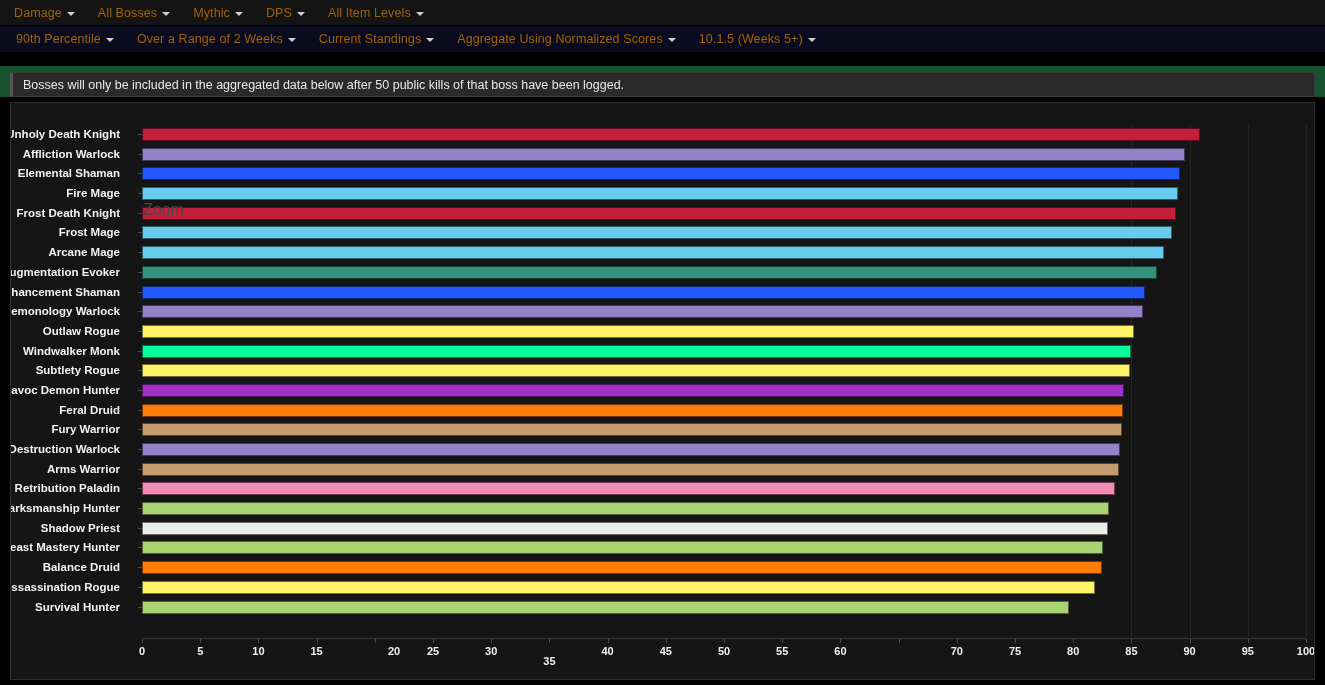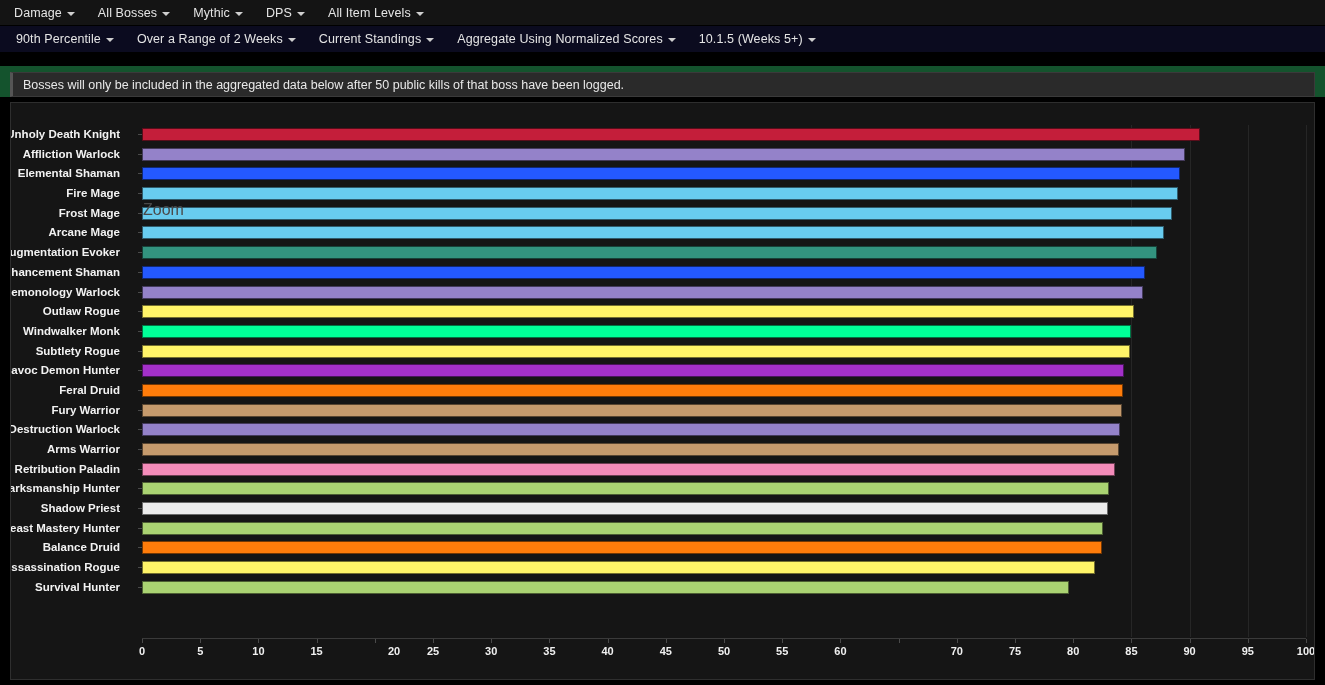--- a/index.html
+++ b/index.html
@@ -29,21 +29,21 @@
   .menubar-secondary {
     background: #0b0b1f;
     height: 27px;
     padding-left: 12px;
   }
   .menu-item {
     display: flex;
     align-items: center;
     gap: 5px;
     font-size: 12.5px;
-    color: #e5e5e5;
+    color: #a16207;
     padding: 2px 11px 2px 4px;
     margin-right: 8px;
     white-space: nowrap;
     cursor: pointer;
     letter-spacing: 0.1px;
   }
   .caret {
     width: 0; height: 0;
     border-left: 4px solid transparent;
     border-right: 4px solid transparent;
@@ -256,20 +256,25 @@
         </div>
         <div class="row">
           <div class="row-label">Elemental Shaman</div>
           <div class="tick-mark" style="left: 127px;"></div>
           <div class="bar" title="Elemental Shaman: 89.2" style="left: 131px; width: 1038.29px; background: rgb(36, 89, 255);"></div>
         </div>
         <div class="row">
           <div class="row-label">Fire Mage</div>
           <div class="tick-mark" style="left: 127px;"></div>
           <div class="bar" title="Fire Mage: 89" style="left: 131px; width: 1035.96px; background: rgb(104, 204, 239);"></div>
+        </div>
+        <div class="row">
+          <div class="row-label">Frost Death Knight</div>
+          <div class="tick-mark" style="left: 127px;"></div>
+          <div class="bar" title="Frost Death Knight: 88.8" style="left: 131px; width: 1033.63px; background: rgb(196, 30, 58);"></div>
         </div>
         <div class="row">
           <div class="row-label">Frost Mage</div>
           <div class="tick-mark" style="left: 127px;"></div>
           <div class="bar" title="Frost Mage: 88.5" style="left: 131px; width: 1030.14px; background: rgb(104, 204, 239);"></div>
         </div>
         <div class="row">
           <div class="row-label">Arcane Mage</div>
           <div class="tick-mark" style="left: 127px;"></div>
           <div class="bar" title="Arcane Mage: 87.8" style="left: 131px; width: 1021.99px; background: rgb(104, 204, 239);"></div>
@@ -375,21 +380,21 @@
         <div class="xtick" style="left: 247.4px;">10</div>
         <div class="xtick-mark" style="left: 305.6px;"></div>
         <div class="xtick" style="left: 305.6px;">15</div>
         <div class="xtick-mark" style="left: 363.8px;"></div>
         <div class="xtick" style="left: 383px;">20</div>
         <div class="xtick-mark" style="left: 422px;"></div>
         <div class="xtick" style="left: 422px;">25</div>
         <div class="xtick-mark" style="left: 480.2px;"></div>
         <div class="xtick" style="left: 480.2px;">30</div>
         <div class="xtick-mark" style="left: 538.4px;"></div>
-        <div class="xtick" style="left: 538.4px;">35</div>
+        <div class="xtick" style="left: 538.4px; margin-top: 10px;">35</div>
         <div class="xtick-mark" style="left: 596.6px;"></div>
         <div class="xtick" style="left: 596.6px;">40</div>
         <div class="xtick-mark" style="left: 654.8px;"></div>
         <div class="xtick" style="left: 654.8px;">45</div>
         <div class="xtick-mark" style="left: 713px;"></div>
         <div class="xtick" style="left: 713px;">50</div>
         <div class="xtick-mark" style="left: 771.2px;"></div>
         <div class="xtick" style="left: 771.2px;">55</div>
         <div class="xtick-mark" style="left: 829.4px;"></div>
         <div class="xtick" style="left: 829.4px;">60</div>

